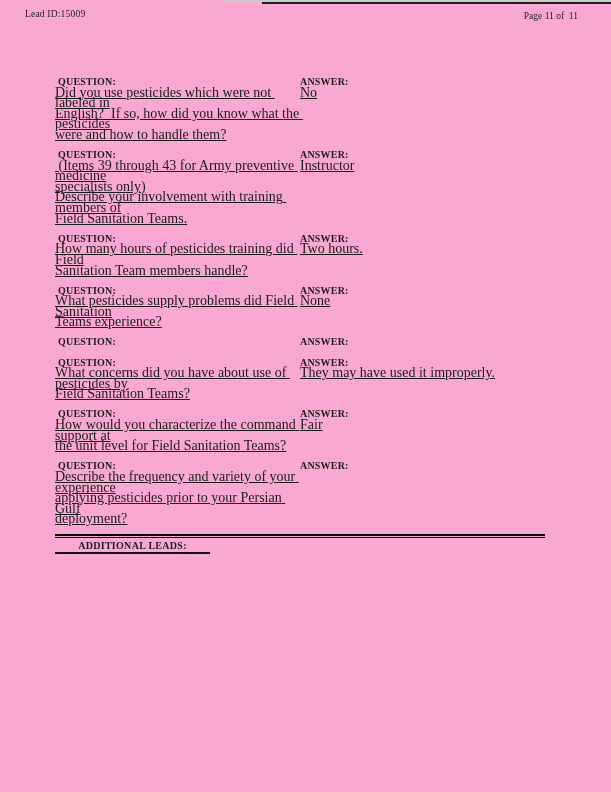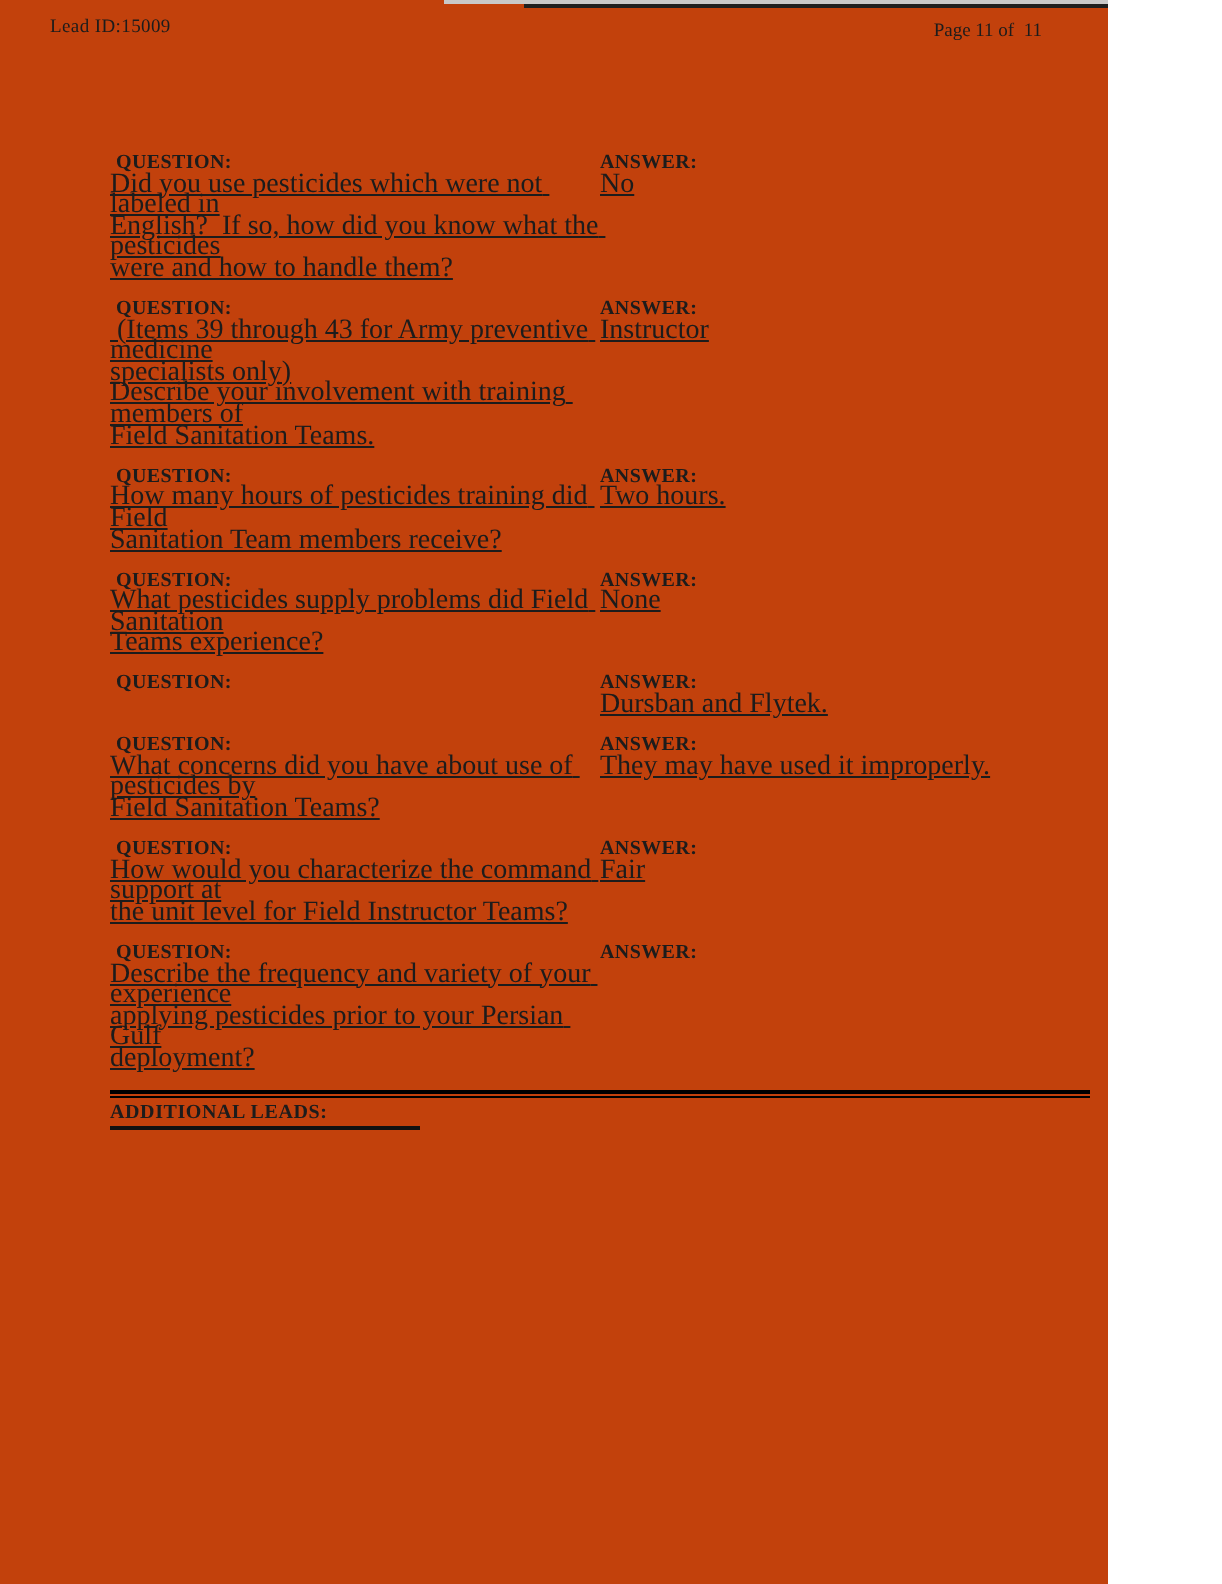--- a/index.html
+++ b/index.html
@@ -2,23 +2,23 @@
 <html><head>
 <meta charset="utf-8">
 <style>
   html, body {
     margin: 0;
     padding: 0;
     background: #ffffff;
   }
   .page {
     position: relative;
-    width: 554px;
+    width: 611px;
     height: 792px;
-    background: #c2410c;
+    background: #f9a8d4;
     font-family: "Liberation Serif", "DejaVu Serif", serif;
     color: #1c1c1c;
     overflow: hidden;
   }
   .scan-edge-gray {
     position: absolute;
     top: 0;
     left: 222px;
     right: 0;
     height: 2px;
@@ -88,20 +88,21 @@
   }
   .additional-leads {
     margin-top: 2px;
     width: 155px;
     border-bottom: 2px solid #111111;
     padding-bottom: 1px;
     font-weight: bold;
     font-size: 10px;
     letter-spacing: 0.3px;
     white-space: pre;
+    text-align: center;
   }
 </style>
 </head>
 <body>
 
 <div class="page">
 
   <div class="scan-edge-gray"></div>
   <div class="scan-edge-dark"></div>
 
@@ -134,21 +135,21 @@
       <div class="a-col">
         <div class="qa-label">ANSWER:</div>
         <div class="qa-text">Instructor</div>
       </div>
     </div>
 
     <div class="qa-row">
       <div class="q-col">
         <div class="qa-label">QUESTION:</div>
         <div class="qa-text">How many hours of pesticides training did Field
-Sanitation Team members receive?</div>
+Sanitation Team members handle?</div>
       </div>
       <div class="a-col">
         <div class="qa-label">ANSWER:</div>
         <div class="qa-text">Two hours.</div>
       </div>
     </div>
 
     <div class="qa-row">
       <div class="q-col">
         <div class="qa-label">QUESTION:</div>
@@ -160,41 +161,40 @@
         <div class="qa-text">None</div>
       </div>
     </div>
 
     <div class="qa-row">
       <div class="q-col">
         <div class="qa-label">QUESTION:</div>
       </div>
       <div class="a-col">
         <div class="qa-label">ANSWER:</div>
-        <div class="qa-text">Dursban and Flytek.</div>
       </div>
     </div>
 
     <div class="qa-row">
       <div class="q-col">
         <div class="qa-label">QUESTION:</div>
         <div class="qa-text">What concerns did you have about use of pesticides by
 Field Sanitation Teams?</div>
       </div>
       <div class="a-col">
         <div class="qa-label">ANSWER:</div>
         <div class="qa-text">They may have used it improperly.</div>
       </div>
     </div>
 
     <div class="qa-row">
       <div class="q-col">
         <div class="qa-label">QUESTION:</div>
         <div class="qa-text">How would you characterize the command support at
-the unit level for Field Instructor Teams?</div>
+the unit level for Field Sanitation Teams?</div>
       </div>
       <div class="a-col">
         <div class="qa-label">ANSWER:</div>
         <div class="qa-text">Fair</div>
       </div>
     </div>
 
     <div class="qa-row">
       <div class="q-col">
         <div class="qa-label">QUESTION:</div>

